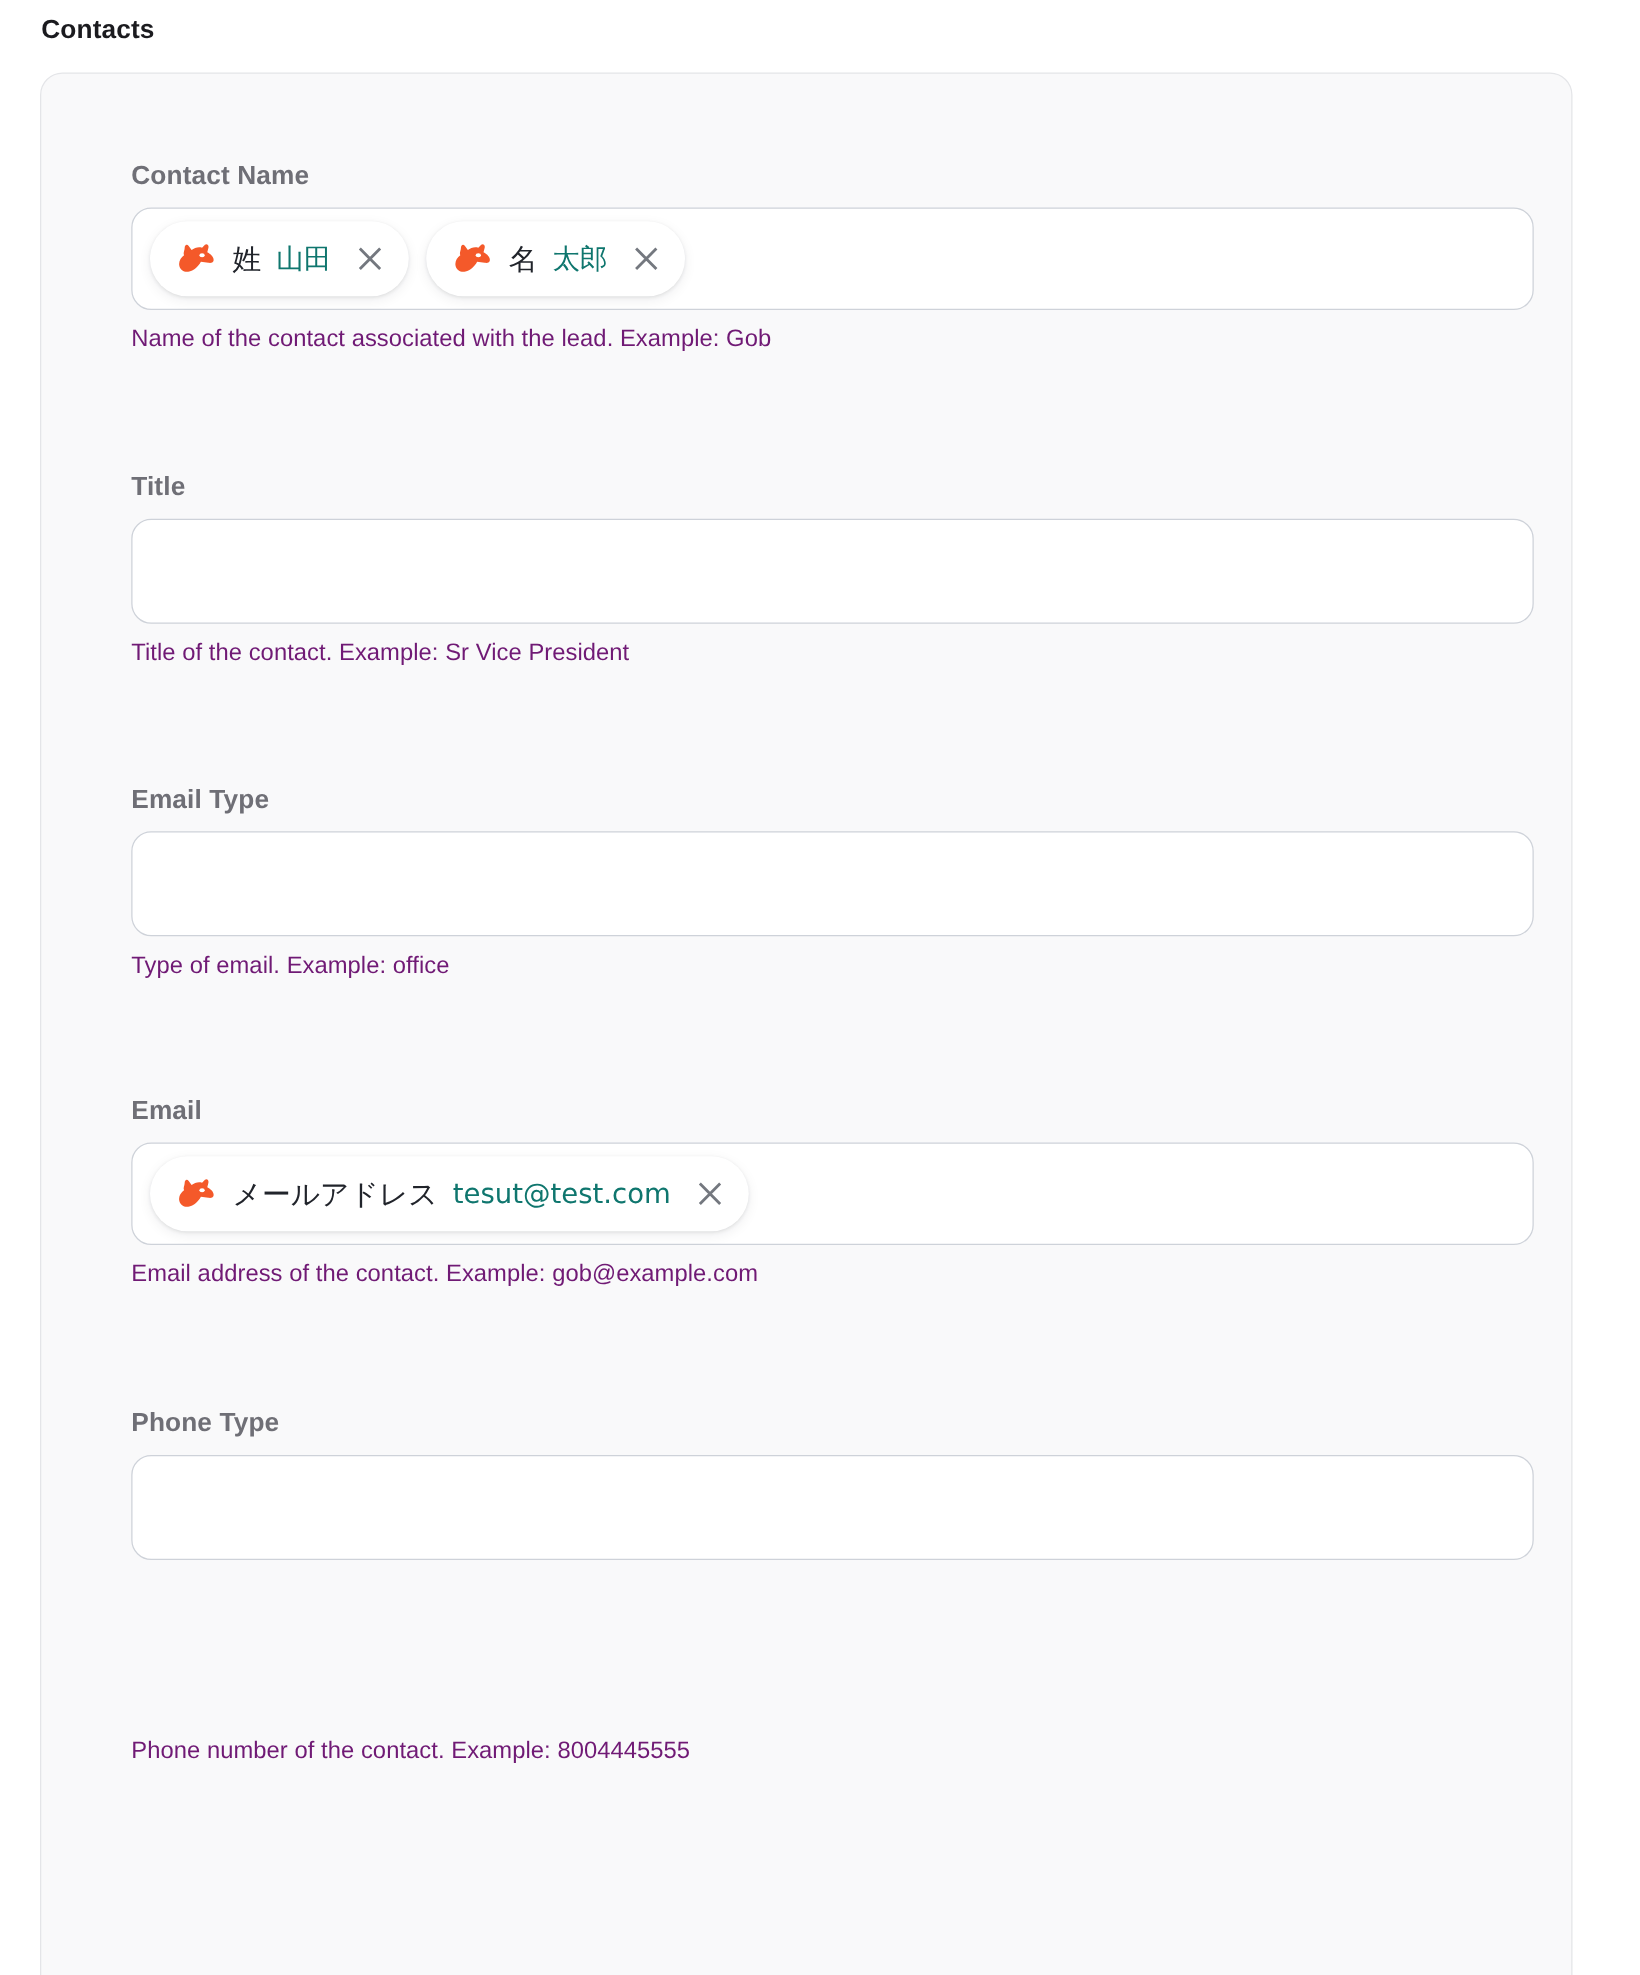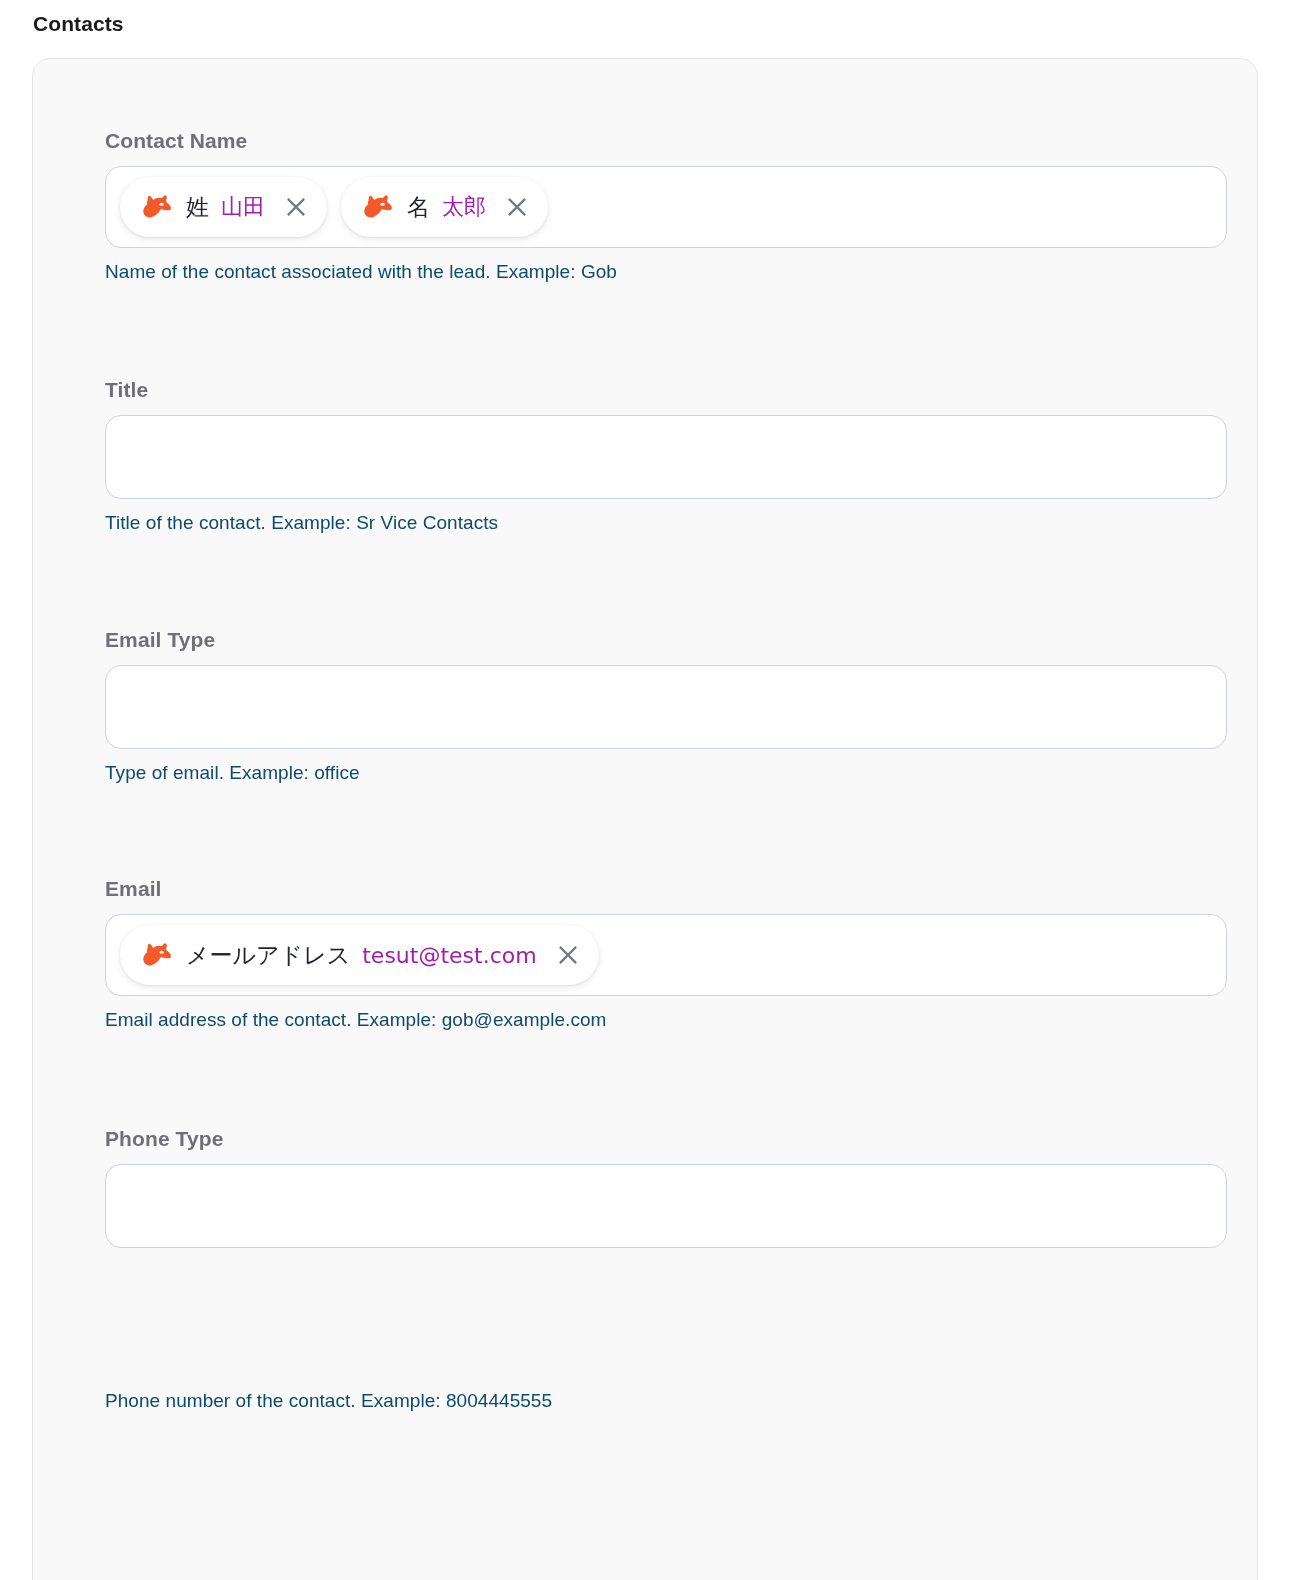--- a/index.html
+++ b/index.html
@@ -65,21 +65,21 @@
     display: flex;
     align-items: center;
     padding: 0 14px;
     gap: 14px;
   }
 
   .input-box.empty { height: 84px; }
 
   .helper {
     font-size: 19px;
-    color: #0c4a6e;
+    color: #701a75;
     margin-top: 13px;
     display: block;
     letter-spacing: 0.05px;
   }
 
   
   .chip {
     display: inline-flex;
     align-items: center;
     height: 60px;
@@ -100,21 +100,21 @@
   }
 
   .chip-key {
     font-size: 23px;
     color: #21242b;
     font-family: "DejaVu Sans", "Liberation Sans", sans-serif;
   }
 
   .chip-val {
     font-size: 22px;
-    color: #a21caf;
+    color: #0f766e;
     font-family: "DejaVu Sans", "Liberation Sans", sans-serif;
     margin-left: -2px;
   }
 
   .chip-close {
     width: 26px;
     height: 26px;
     margin-left: 4px;
     flex: 0 0 auto;
     display: block;
@@ -165,21 +165,21 @@
         </span>
       </div>
       <span class="helper">Name of the contact associated with the lead. Example: Gob</span>
     </div>
 
     <div class="field" id="f-title">
       <span class="field-label">Title</span>
       <div class="input-box empty">
         <input style="border: none; outline: none; width: 100%; height: 100%; font-size: 22px; background: transparent; font-family: &quot;Liberation Sans&quot;, sans-serif;" placeholder="">
       </div>
-      <span class="helper">Title of the contact. Example: Sr Vice Contacts</span>
+      <span class="helper">Title of the contact. Example: Sr Vice President</span>
     </div>
 
     <div class="field" id="f-email-type">
       <span class="field-label">Email Type</span>
       <div class="input-box empty">
         <input style="border: none; outline: none; width: 100%; height: 100%; font-size: 22px; background: transparent; font-family: &quot;Liberation Sans&quot;, sans-serif;" placeholder="">
       </div>
       <span class="helper">Type of email. Example: office</span>
     </div>
 

